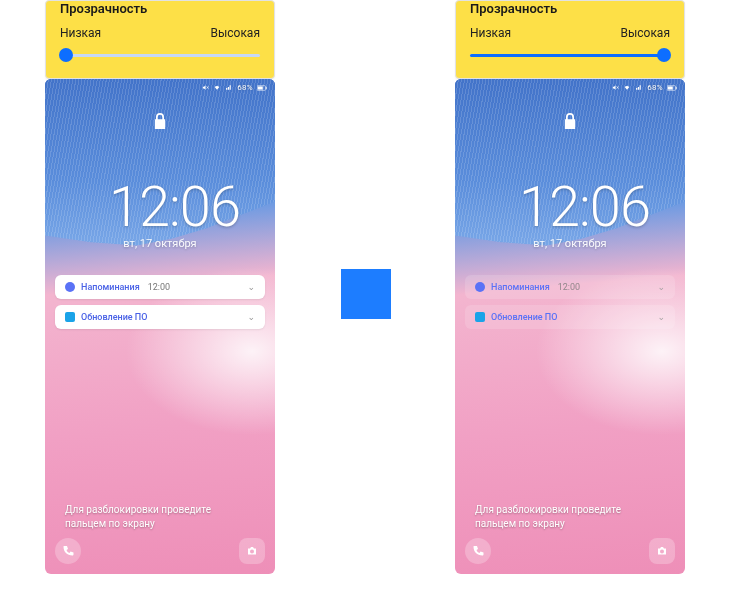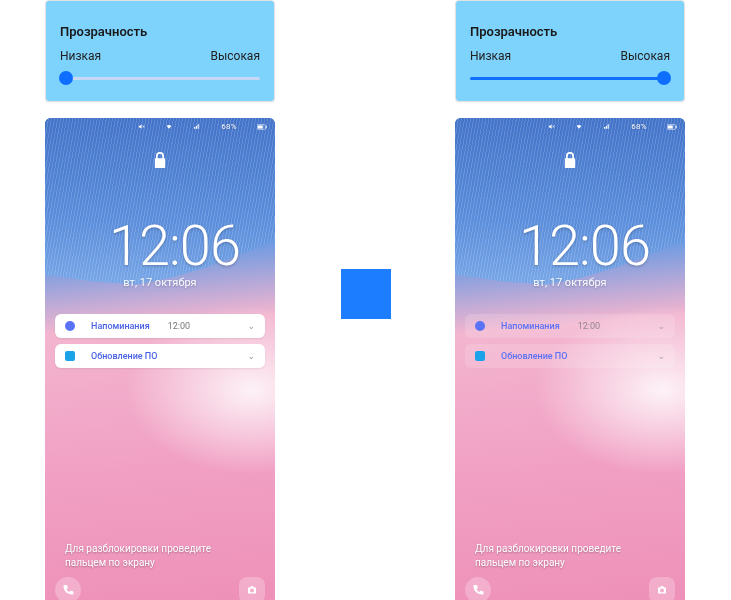--- a/index.html
+++ b/index.html
@@ -18,26 +18,26 @@
   .phone-wrap {
     position: absolute;
     top: 0;
     width: 230px;
   }
   .phone-left { left: 45px; }
   .phone-right { left: 455px; }
 
   
   .card {
-    background: #7dd3fc;
+    background: #fde047;
     border: 1px solid #e2e2e2;
     border-radius: 4px;
     box-shadow: 0 1px 2px rgba(0,0,0,0.05);
-    padding: 23px 14px 16px;
-    margin-bottom: 16px;
+    padding: 0 14px 16px;
+    margin-bottom: 0;
   }
   .card-title {
     font-size: 13px;
     font-weight: 600;
     color: #1a1a1a;
     margin-bottom: 10px;
   }
   .slider-labels {
     display: flex;
     justify-content: space-between;
@@ -108,21 +108,21 @@
   }
   .status-bar {
     position: absolute;
     top: 4px;
     right: 8px;
     color: #fff;
     font-size: 8px;
     letter-spacing: 0.3px;
     text-shadow: 0 0 2px rgba(0,0,0,0.3);
     display: flex;
-    gap: 20px;
+    gap: 4px;
     align-items: center;
   }
   .lock-icon {
     position: absolute;
     top: 34px;
     left: 50%;
     transform: translateX(-50%);
     color: #fff;
   }
   .clock {
@@ -150,21 +150,21 @@
     top: 196px;
     left: 10px;
     right: 10px;
   }
   .notif {
     border-radius: 6px;
     padding: 7px 10px;
     margin-bottom: 6px;
     display: flex;
     align-items: center;
-    gap: 16px;
+    gap: 6px;
     font-size: 9px;
   }
   .notif .app-icon {
     width: 10px;
     height: 10px;
     border-radius: 2px;
     flex-shrink: 0;
   }
   .notif .app-name {
     color: #4a62e6;

